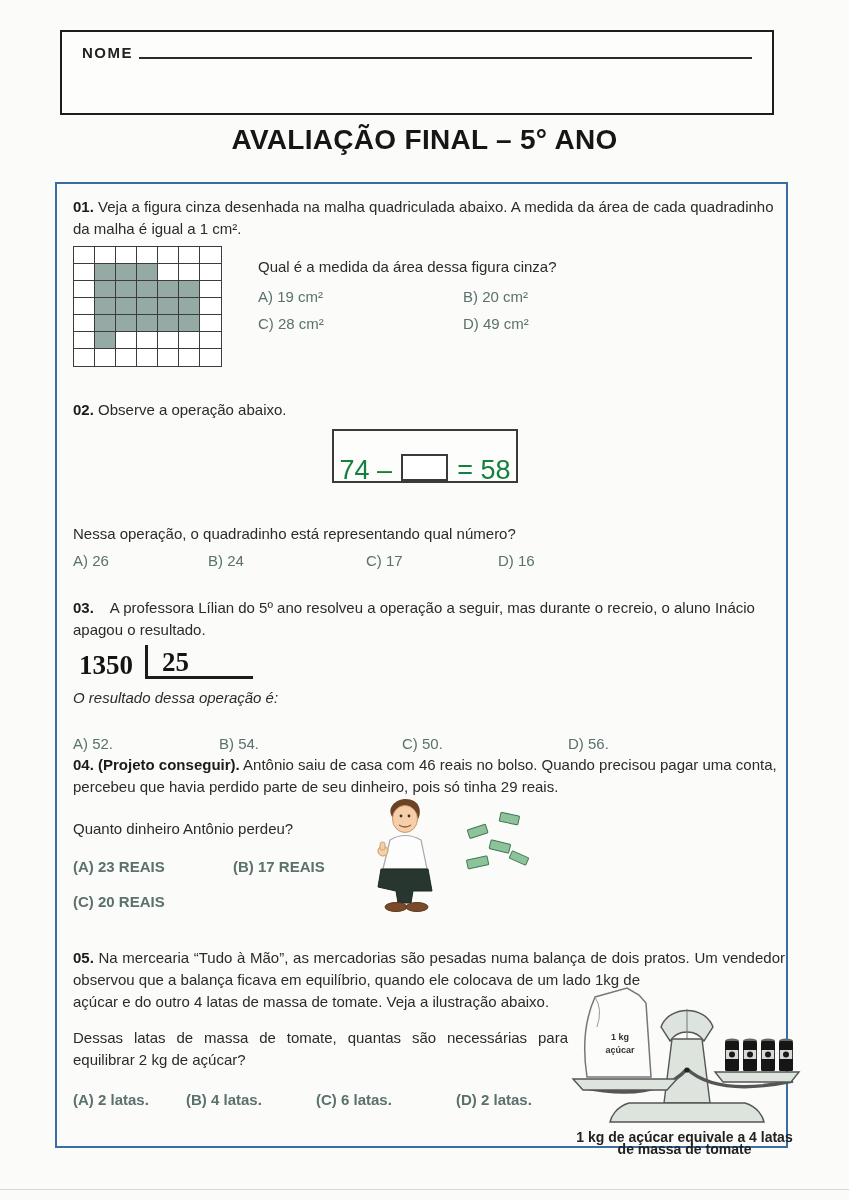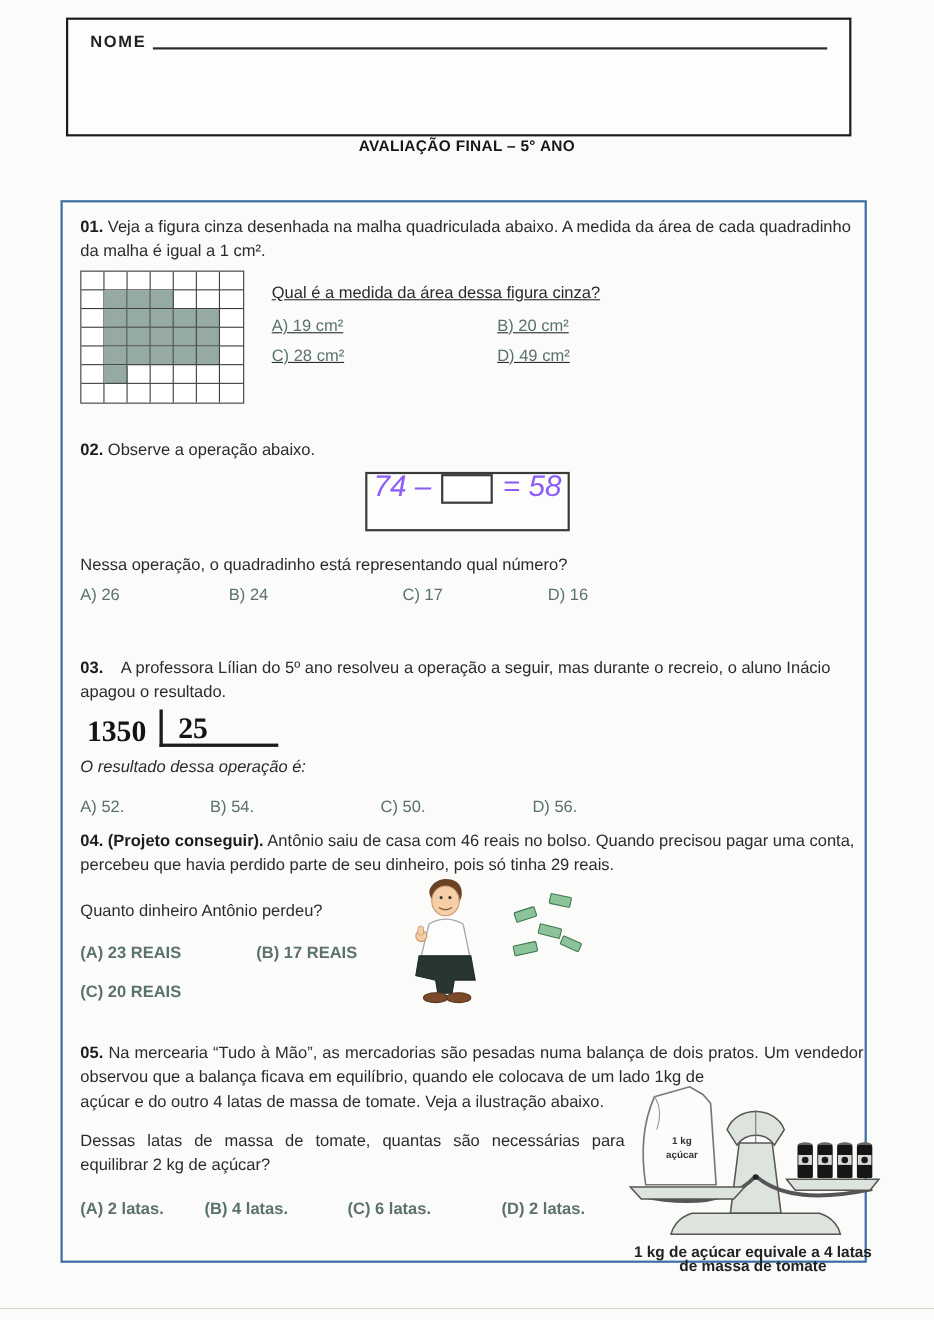--- a/index.html
+++ b/index.html
@@ -8,31 +8,31 @@
     background:#fbfbf9;
     font-family:"Liberation Sans", sans-serif;
     color:#2b2b2b;
     position:relative;
     overflow:hidden;
   }
   .sheet { position:absolute; inset:0; }
 
   
   .header-box {
-    position:absolute; left:60px; top:16px; width:714px; height:108px;
+    position:absolute; left:60px; top:30px; width:714px; height:85px;
     border:2.5px solid #1d1d1d; background:#fdfdfc; padding:12px 20px 0 20px;
   }
   .hrow { display:flex; align-items:flex-end; font-weight:600; letter-spacing:1.5px; font-size:15px; color:#222; }
   .hrow + .hrow { margin-top:24px; }
   .fill-line { flex:1; border-bottom:2px solid #2a2a2a; margin:0 14px 2px 6px; height:14px; }
   .fill-line:last-child { margin-right:0; }
 
   .page-title {
     position:absolute; top:124px; left:0; width:100%; text-align:center;
-    font-size:14px; font-weight:800; color:#161616; letter-spacing:.3px;
+    font-size:28px; font-weight:800; color:#161616; letter-spacing:.3px;
   }
 
   
   .qbox {
     position:absolute; left:55px; top:182px; width:733px; height:966px;
     border:2.5px solid var(--accent-border,#3a6da6); background:transparent;
   }
   .q { position:absolute; left:16px; width:712px; font-size:15px; line-height:22px; }
   .qnum { font-weight:bold; color:#1c1c1c; }
   .opt { color:var(--option-color,#5a716c); display:inline-block; }
@@ -43,45 +43,45 @@
   .q1 { top:12px; }
   .q1-body { display:flex; margin-top:6px; }
   .area-grid {
     display:grid; grid-template-columns:repeat(7,21px); grid-auto-rows:17px;
     border:1.5px solid var(--grid-line,#3c3c3c); width:max-content; background:#fff;
   }
   .area-grid .cell { border-right:1.5px solid var(--grid-line,#3c3c3c); border-bottom:1.5px solid var(--grid-line,#3c3c3c); }
   .area-grid .cell:nth-child(7n) { border-right:none; }
   .area-grid .cell:nth-last-child(-n+7) { border-bottom:none; }
   .area-grid .cell.shaded { background:var(--grid-fill,#95aaa4); }
-  .q1-right { margin-left:25px; padding-top:10px;text-decoration:underline; }
+  .q1-right { margin-left:36px; padding-top:10px; }
   .q1-opts { margin-top:8px; display:grid; grid-template-columns:205px 205px; row-gap:5px; }
 
   
   .q2 { top:215px; }
   .eq-box {
     margin:8px 0 0 259px; width:186px; height:54px; border:2px solid #3a3a3a;
-    display:flex; align-items:flex-start; justify-content:center; gap:9px;
-    font-size:27px; color:#8b5cf6; background:#fdfdfc;font-style:italic;
+    display:flex; align-items:flex-end; justify-content:center; gap:9px;
+    font-size:27px; color:#15803d; background:#fdfdfc;
   }
   .eq-square { width:47px; height:27px; border:2px solid #3a3a3a; display:inline-block; background:#fff; }
-  .q2-question { margin-top:20px; }
+  .q2-question { margin-top:40px; }
   .q2-opts { margin-top:5px; }
 
   
   .q3 { top:413px; }
   .q3 .qnum { margin-right:16px; }
   .division {
     margin:4px 0 0 6px; font-family:"Liberation Serif", serif; font-weight:bold;
     font-size:27px; color:#141414; display:flex; align-items:flex-end;
   }
   .dividend { padding:6px 12px 3px 0; }
   .divisor { border-left:3px solid #1c1c1c; border-bottom:3px solid #1c1c1c; padding:6px 64px 3px 14px; }
   .q3-result { margin-top:8px;font-style:italic; }
-  .q3-opts { margin-top:14px; }
+  .q3-opts { margin-top:24px;gap:28px; }
 
   
   .q4 { top:570px; }
   .q4-question { margin-top:20px; }
   .q4-opts { margin-top:16px; display:grid; grid-template-columns:160px 240px; row-gap:13px; width:400px; }
   .cartoon { position:absolute; left:299px; top:40px; }
 
   
   .q5 { top:763px; }
   .q5-p1 { text-align:justify; }

